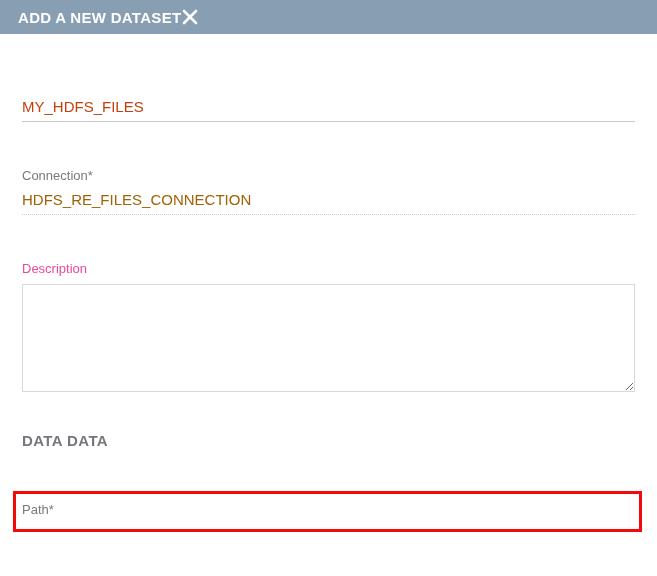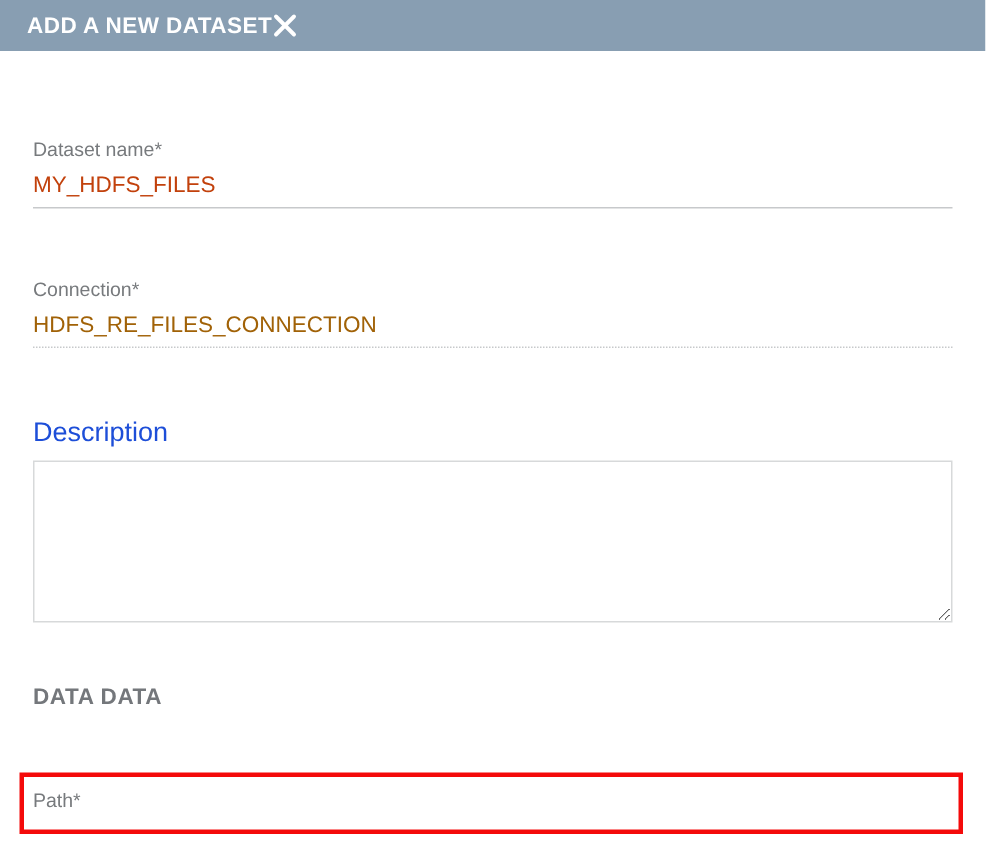--- a/index.html
+++ b/index.html
@@ -69,22 +69,22 @@
       font-family: inherit;
       font-size: 14px;
       resize: both;
       padding: 6px;
     }
     .desc-block {
       margin-bottom: 36px;
     }
     .desc-label {
       display: block;
-      color: #1d4ed8;
-      font-size: 18px;
+      color: #ec4899;
+      font-size: 13px;
       margin-bottom: 8px;
     }
     .section-heading {
       color: #74777b;
       font-size: 15px;
       font-weight: 700;
       letter-spacing: 0.4px;
       margin: 10px 0 42px 0;
     }
     .highlight-box {
@@ -133,21 +133,20 @@
   <span class="header-title">ADD A NEW DATASET</span>
   <svg class="close-icon" viewBox="0 0 18 18">
     <line x1="3" y1="3" x2="15" y2="15"></line>
     <line x1="15" y1="3" x2="3" y2="15"></line>
   </svg>
 </div>
 
 <div class="form">
 
   <div class="field">
-    <label class="field-label">Dataset name*</label>
     <input class="field-input" type="text" value="MY_HDFS_FILES" style="">
   </div>
 
   <div class="field">
     <label class="field-label">Connection*</label>
     <input class="field-input dotted placeholderish" type="text" value="HDFS_RE_FILES_CONNECTION" style="">
   </div>
 
   <div class="desc-block">
     <label class="desc-label">Description</label>

